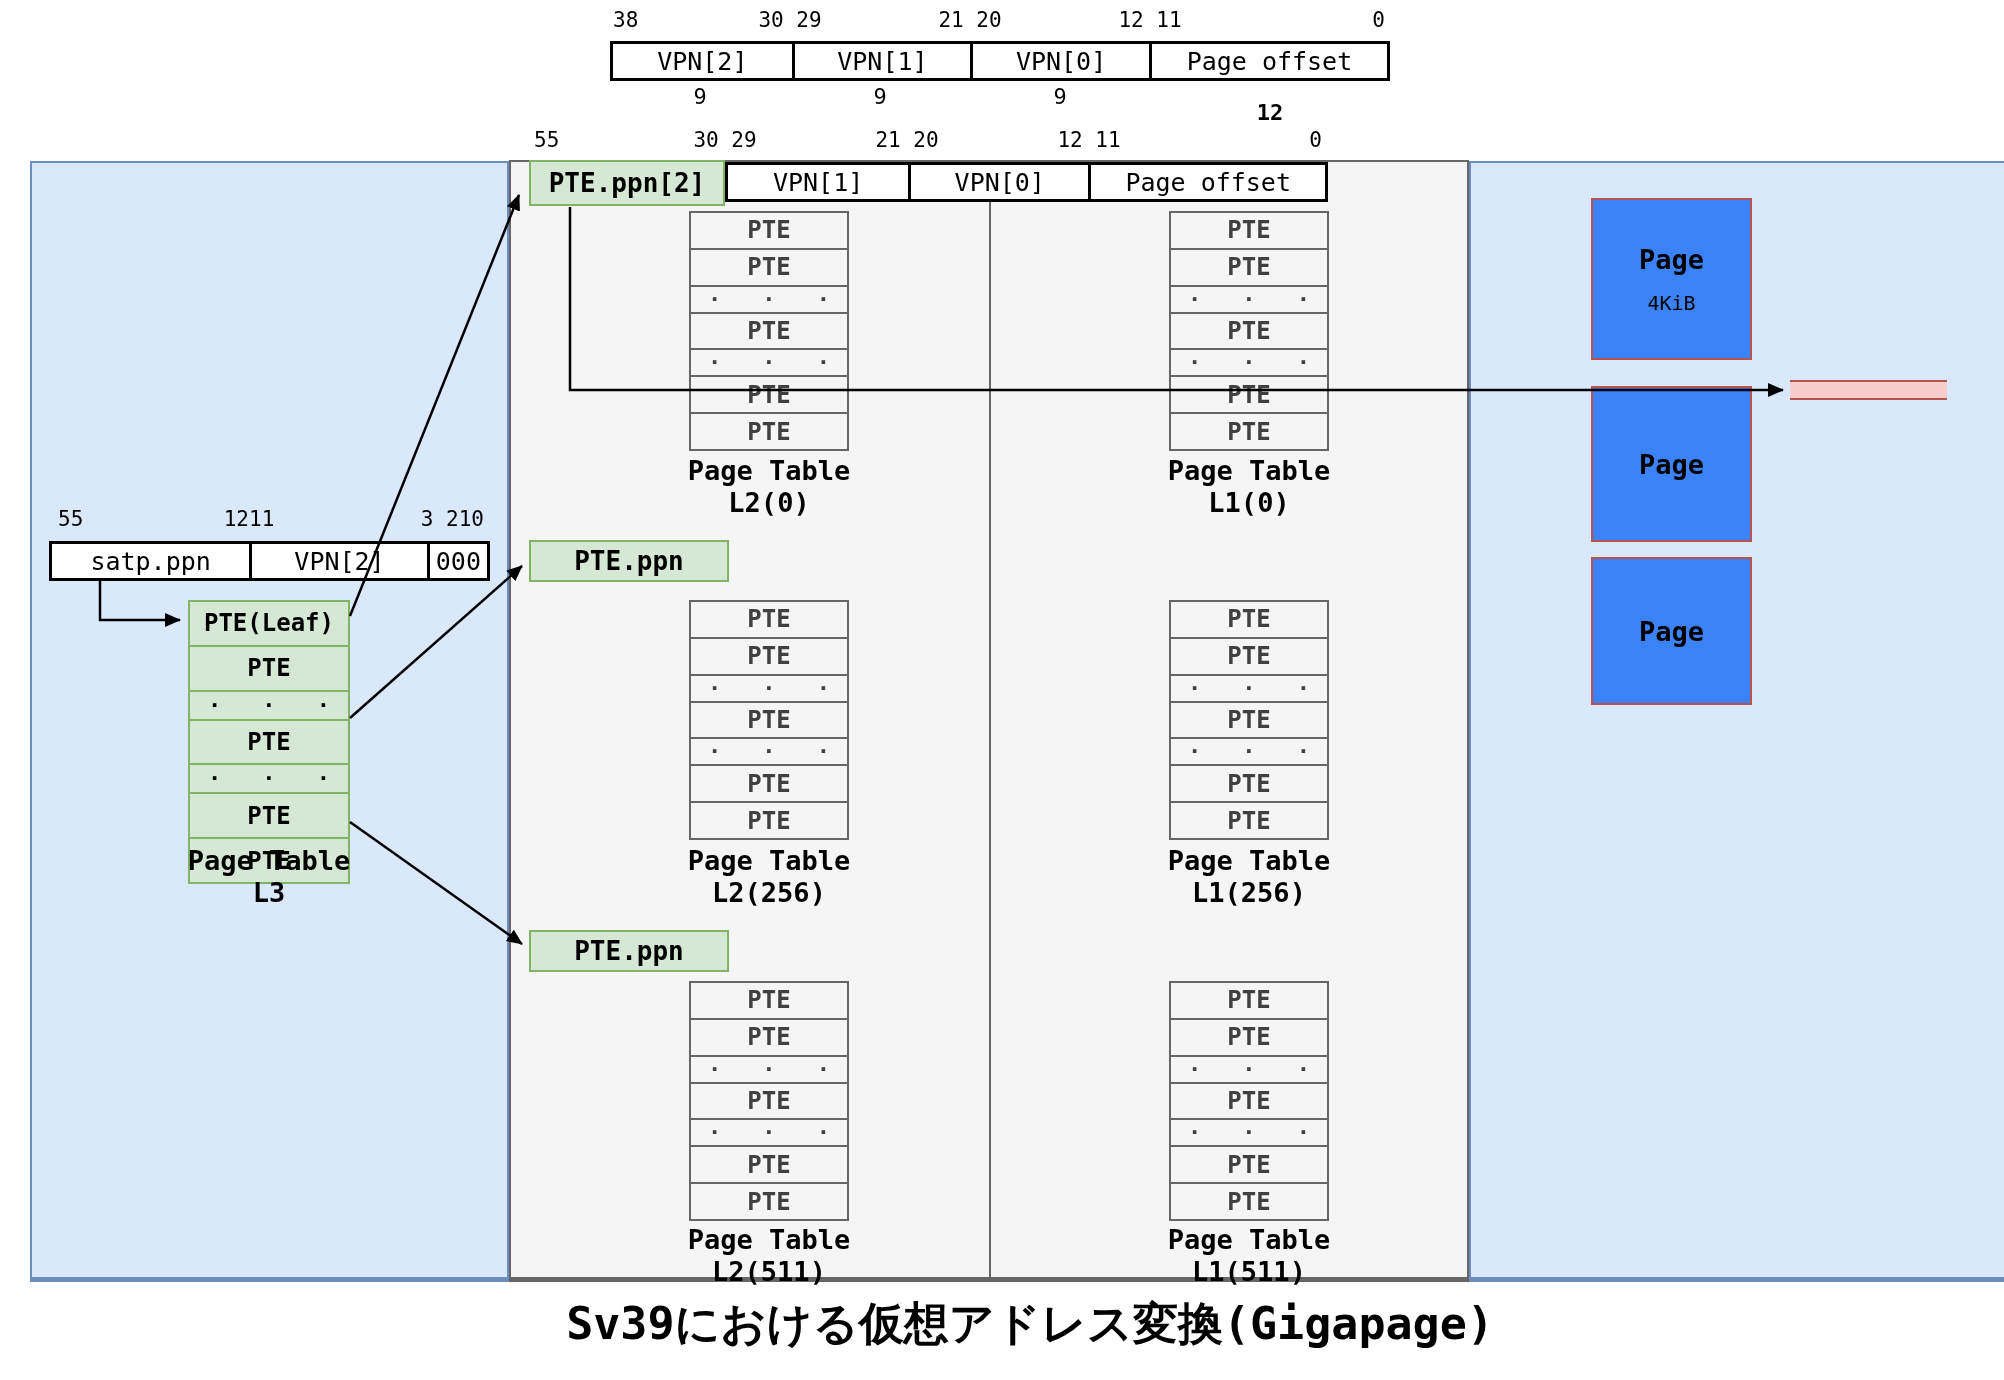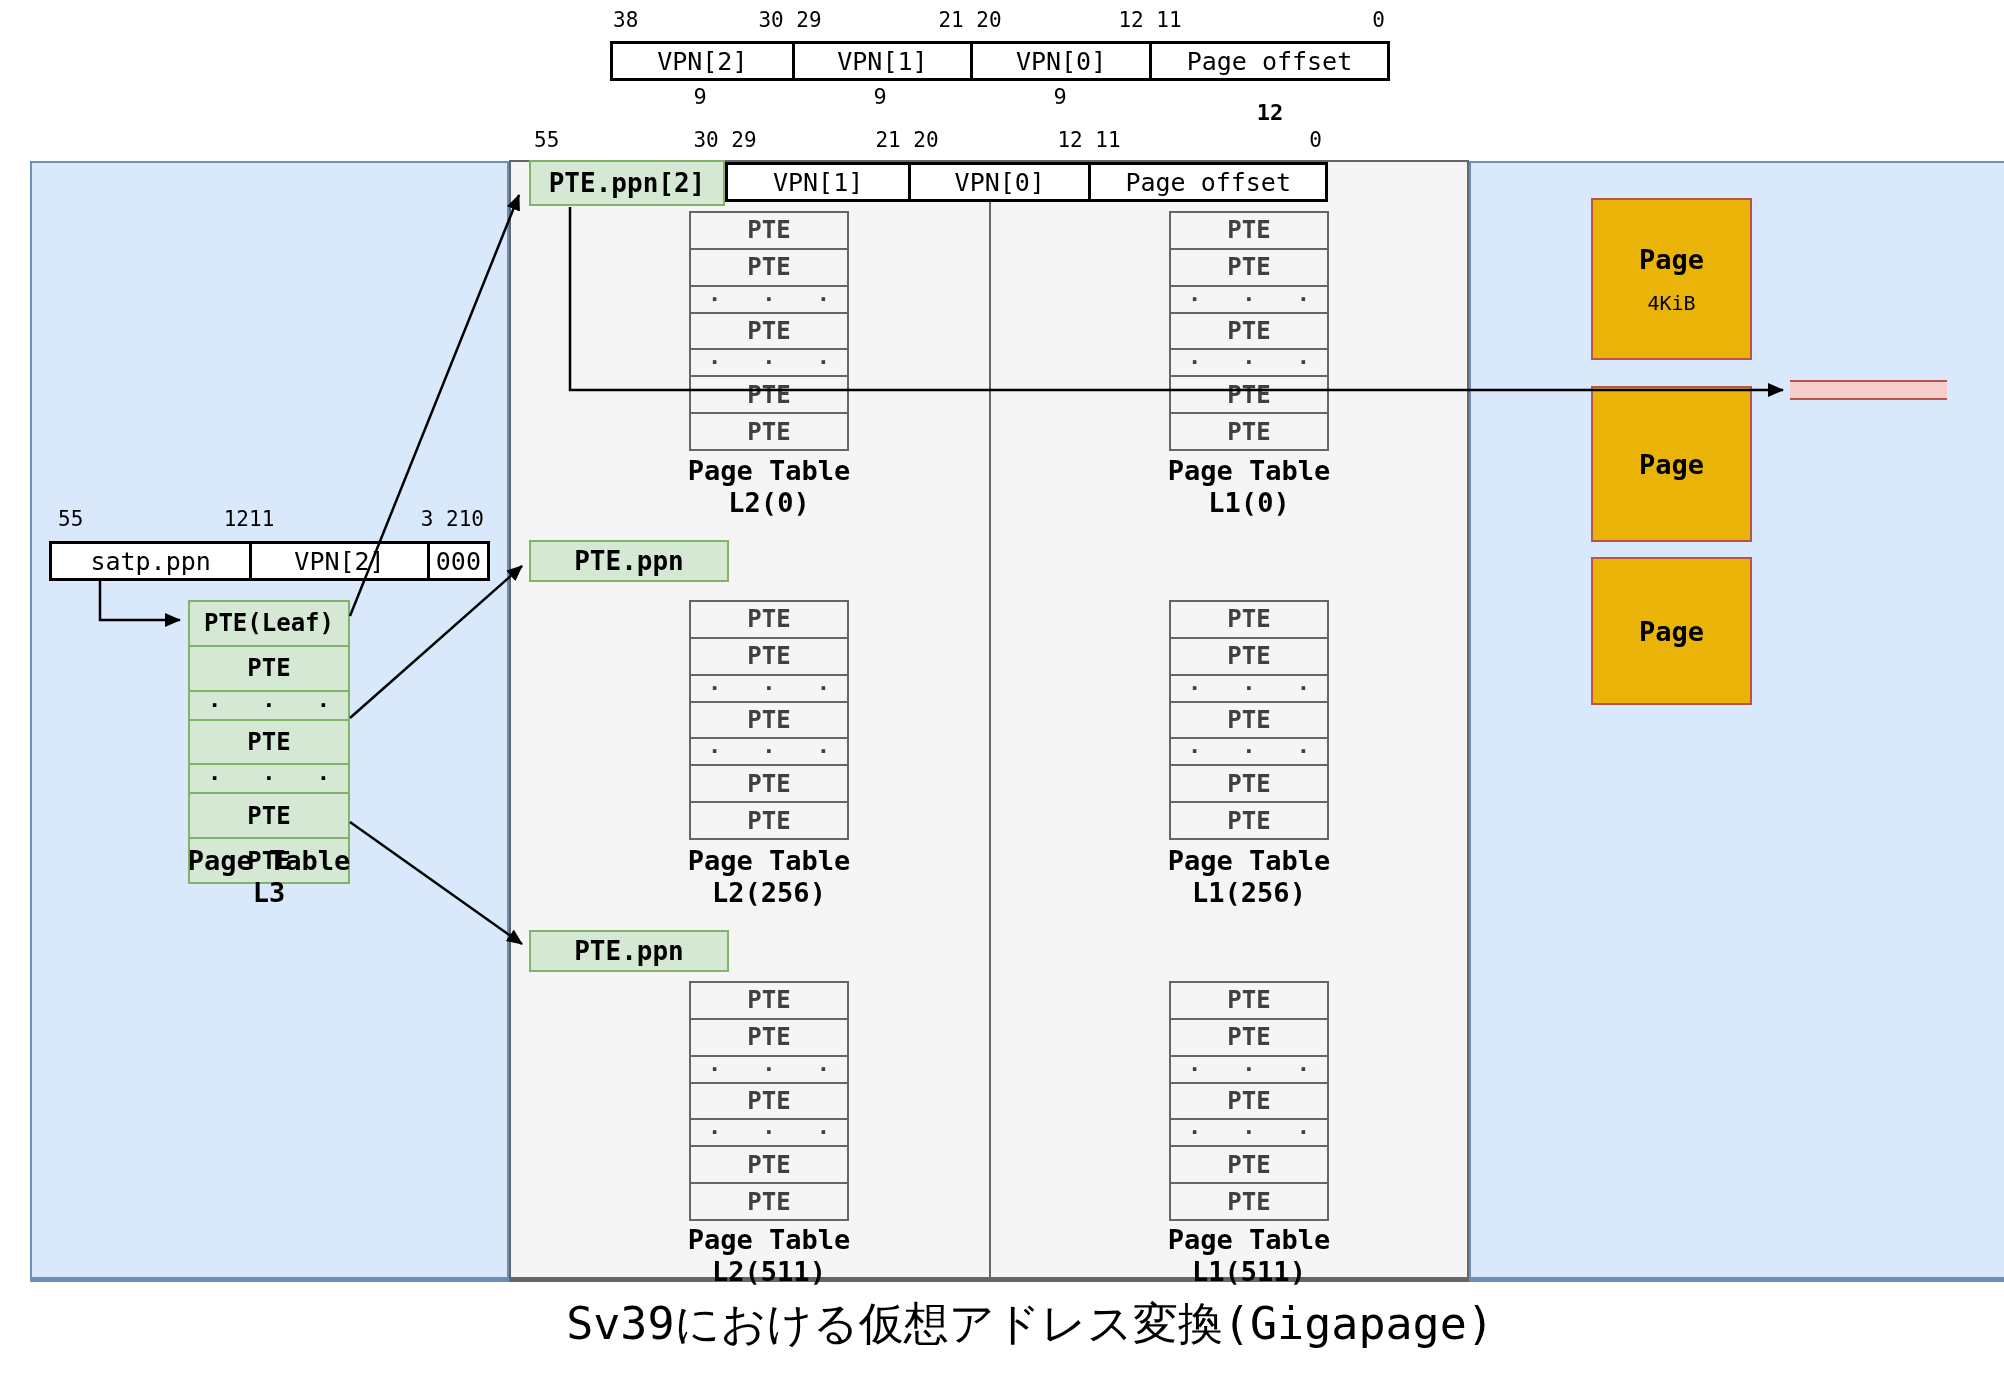--- a/index.html
+++ b/index.html
@@ -30,32 +30,32 @@
   .pte-table.green{background:#d5e8d4;border:2px solid #82b366;}
   .pte-row{flex:1.6;display:flex;align-items:center;justify-content:center;
     font-weight:bold;font-size:24px;border-bottom:2px solid #666666;}
   .pte-row:last-child{border-bottom:none;}
   .pte-row.dots{flex:1;font-size:22px;letter-spacing:14px;text-indent:14px;}
   .grey .pte-row{color:#404040;}
   .green .pte-row{border-bottom-color:#82b366;color:#000;}
   .table-label{position:absolute;width:220px;text-align:center;font-weight:bold;
     font-size:27px;line-height:32px;white-space:nowrap;}
   
-  .mem-box{position:absolute;box-sizing:border-box;background:#eab308;border:2.5px solid #b85450;
+  .mem-box{position:absolute;box-sizing:border-box;background:#3b82f6;border:2.5px solid #b85450;
     display:flex;flex-direction:column;align-items:center;justify-content:center;gap:16px;}
   .mem-box .mem-name{font-weight:bold;font-size:27px;}
   .mem-box .mem-size{font-size:20px;}
   #megapage-box{justify-content:flex-end;padding-bottom:34px;gap:14px;}
   #giga-slice{position:absolute;box-sizing:border-box;background:#f8cecc;
     border-top:2.5px solid #b85450;border-bottom:2.5px solid #b85450;}
   
   #arrows{position:absolute;left:0;top:0;pointer-events:none;}
   
   #title{position:absolute;top:1294px;left:1002px;transform:translateX(-50%);
-    font-size:45px;font-weight:normal;white-space:nowrap;
+    font-size:45px;font-weight:bold;white-space:nowrap;
     font-family:"DejaVu Sans Mono","DejaVu Sans","Liberation Sans",sans-serif;}
 </style>
 </head>
 <body>
 
 <div id="stage">
 
   <div class="panel" id="left-panel" style="left:2px;top:161px;width:479px;height:1121px;"></div>
   <div class="panel" id="mid-panel" style="left:481px;top:160px;width:960px;height:1122px;"></div>
   <div class="panel" id="right-panel" style="left:1441px;top:161px;width:562px;height:1121px;"></div>

